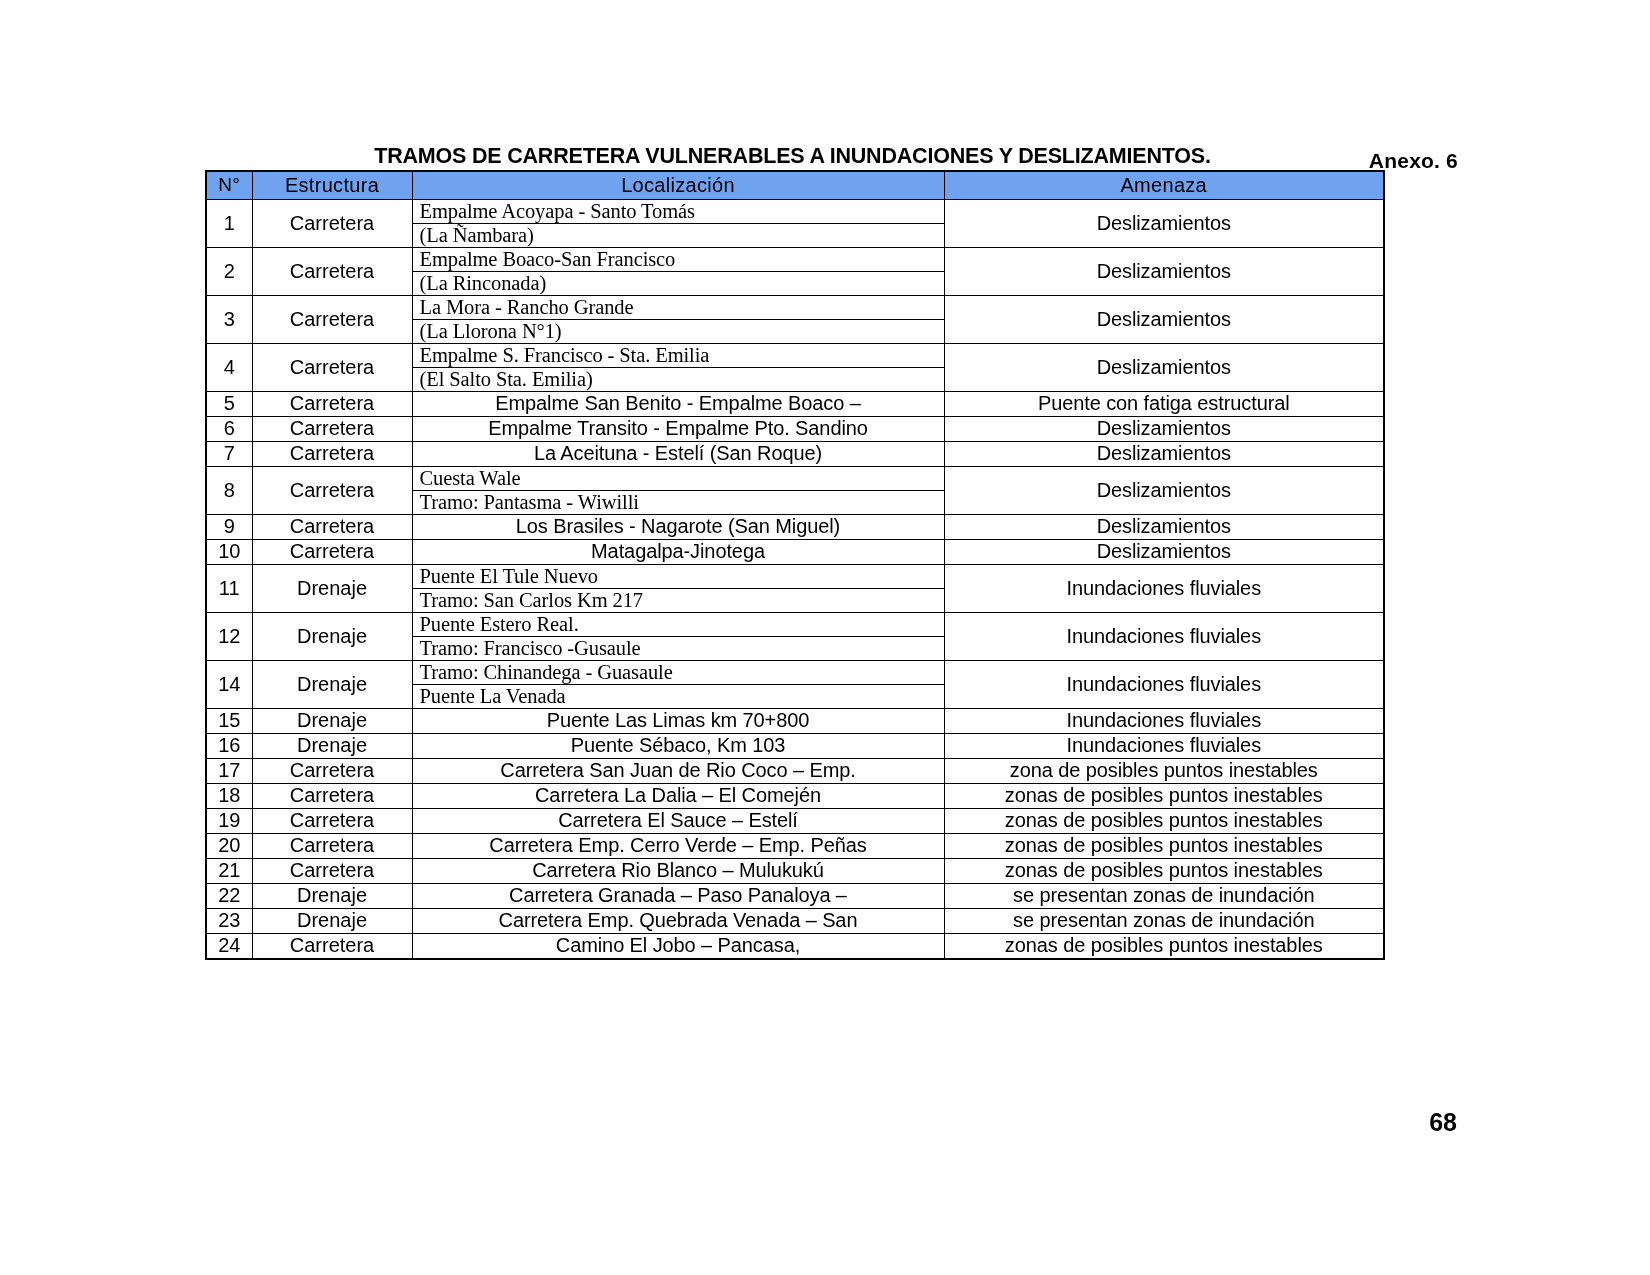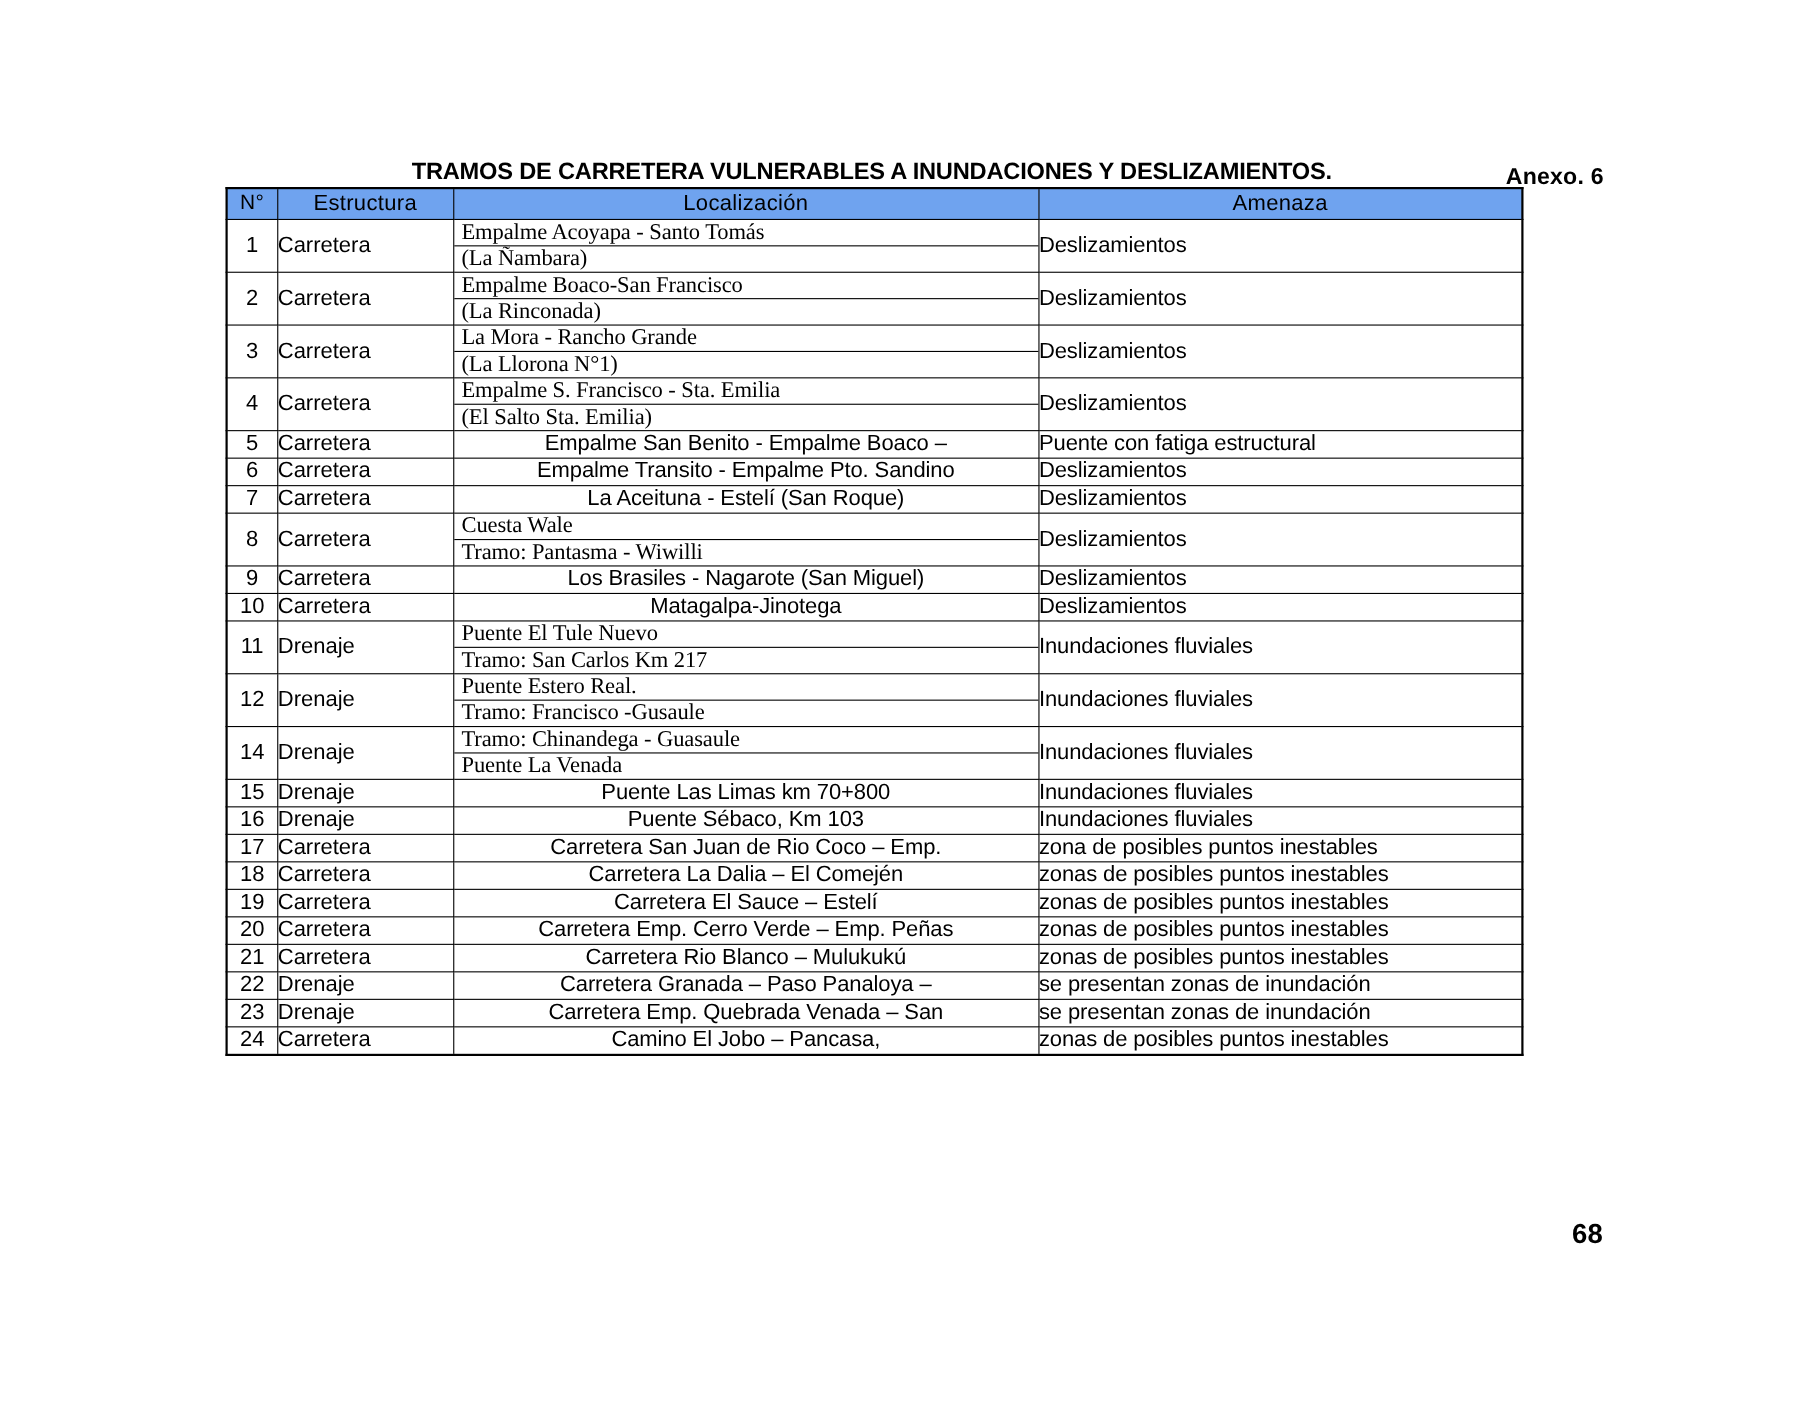--- a/index.html
+++ b/index.html
@@ -86,30 +86,32 @@
     letter-spacing: 0.3px;
     border-bottom: 2.5px solid #000;
   }
   thead th.h-num { font-size: 19px; }
 
   td.num {
     text-align: center;
     font-size: 20px;
   }
   td.est {
+    text-align: center;
     font-size: 20px;
     margin-top: 26px;
   }
   td.loc {
     text-align: center;
     padding-left: 7px;
     font-size: 20.5px;
     letter-spacing: -0.1px;
   }
   td.ame {
+    text-align: center;
     font-size: 20px;
     letter-spacing: -0.1px;
   }
 
   
   tr.single td { height: 24px; }
 
   
   td.loc-split {
     padding: 0;

